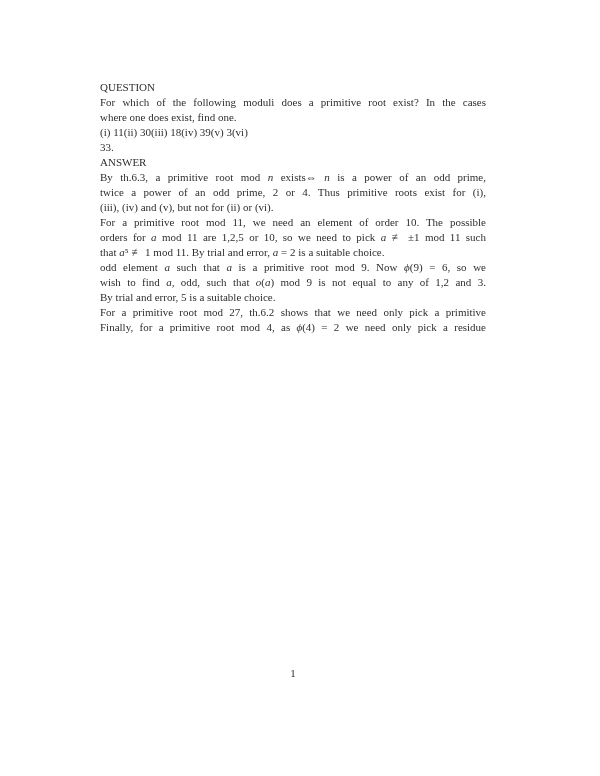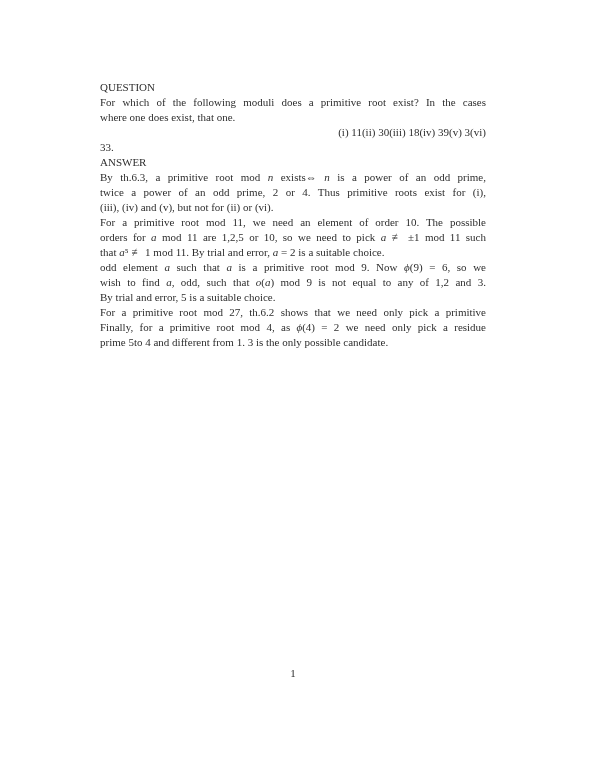--- a/index.html
+++ b/index.html
@@ -23,21 +23,21 @@
     line-height: 15px;
     height: 15px;
     text-align: left;
   }
   .line.just {
     text-align: justify;
     text-align-last: justify;
   }
   .moduli-row {
     display: flex;
-    justify-content: flex-end;
+    justify-content: flex-start;
     line-height: 15px;
     height: 15px;
   }
   .moduli-row span { white-space: nowrap; }
   i { font-style: italic; }
   .pageno {
     position: absolute;
     left: 100px;
     top: 666px;
     width: 386px;
@@ -46,21 +46,21 @@
   }
 </style>
 </head>
 <body>
 
 <div class="page">
   <div class="textblock">
     <div class="line">QUESTION</div>
     <div id="question-lines">
         <div class="line just">For which of the following moduli does a primitive root exist? In the cases</div>
-        <div class="line">where one does exist, that one.</div>
+        <div class="line">where one does exist, find one.</div>
       </div>
     <div class="moduli-row" id="moduli-row">
         <span>(i) 11</span>
         <span>(ii) 30</span>
         <span>(iii) 18</span>
         <span>(iv) 39</span>
         <span>(v) 3</span>
         <span>(vi)</span>
       </div>
     <div class="line">33.</div>
@@ -70,17 +70,16 @@
         <div class="line just">twice a power of an odd prime, 2 or 4. Thus primitive roots exist for (i),</div>
         <div class="line">(iii), (iv) and (v), but not for (ii) or (vi).</div>
         <div class="line just">For a primitive root mod 11, we need an element of order 10. The possible</div>
         <div class="line just">orders for <i>a</i> mod 11 are 1,2,5 or 10, so we need to pick <i>a</i> ≢ ±1 mod 11 such</div>
         <div class="line">that <i>a</i>⁵ ≢ 1 mod 11. By trial and error, <i>a</i> = 2 is a suitable choice.</div>
         <div class="line just">odd element <i>a</i> such that <i>a</i> is a primitive root mod 9. Now <i>ϕ</i>(9) = 6, so we</div>
         <div class="line just">wish to find <i>a</i>, odd, such that <i>o</i>(<i>a</i>) mod 9 is not equal to any of 1,2 and 3.</div>
         <div class="line">By trial and error, 5 is a suitable choice.</div>
         <div class="line just">For a primitive root mod 27, th.6.2 shows that we need only pick a primitive</div>
         <div class="line just">Finally, for a primitive root mod 4, as <i>ϕ</i>(4) = 2 we need only pick a residue</div>
-        <div class="line">prime 5to 4 and different from 1. 3 is the only possible candidate.</div>
       </div>
   </div>
   <div class="pageno">1</div>
 </div>
 
 </body></html>

